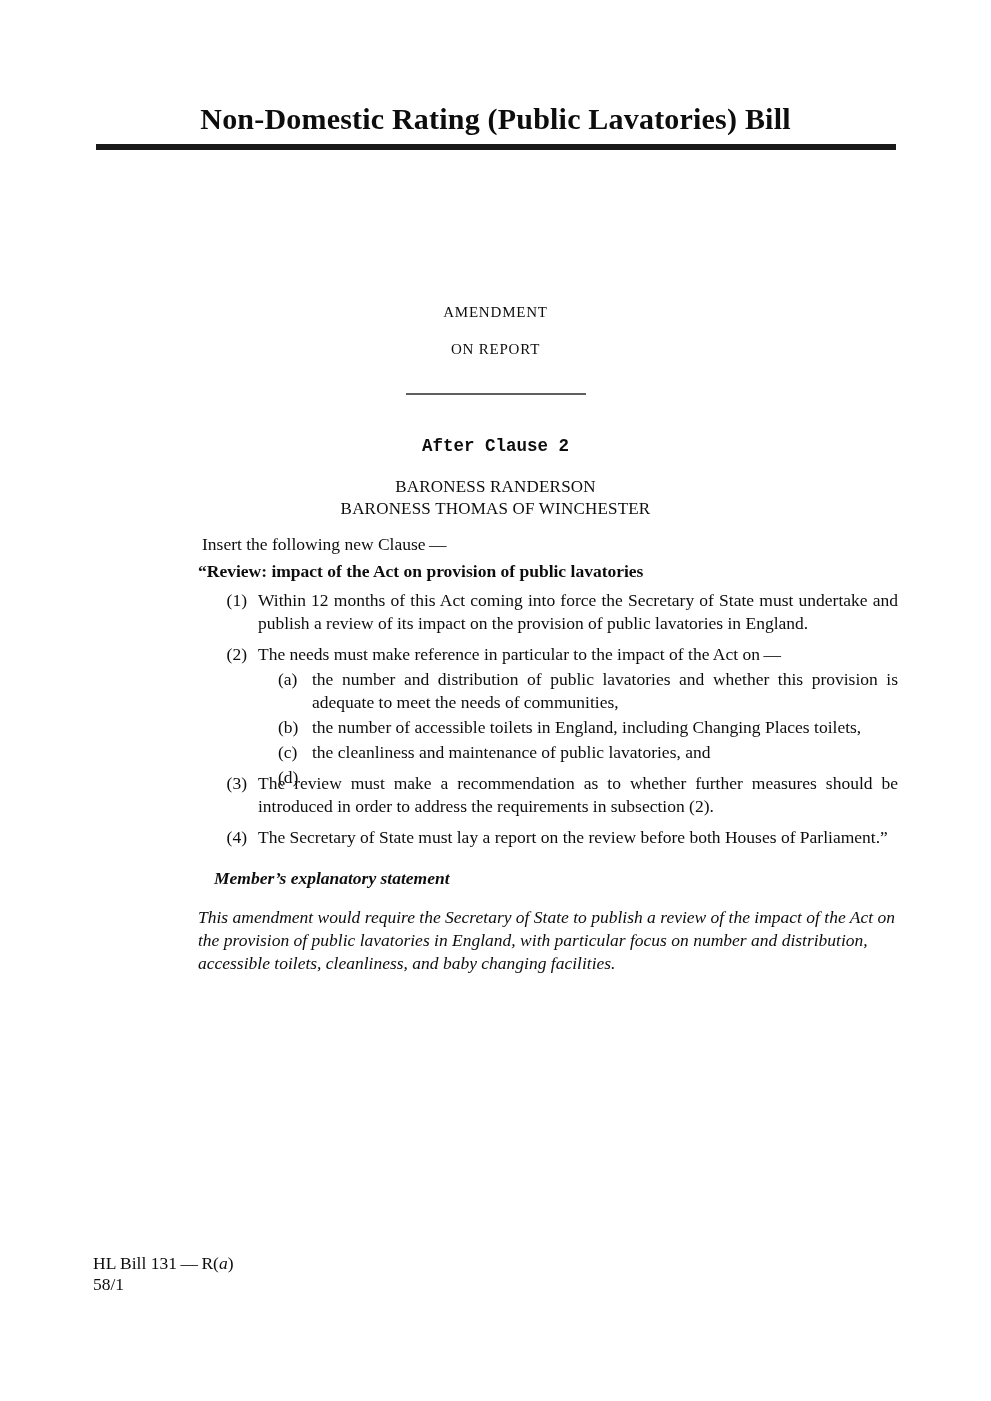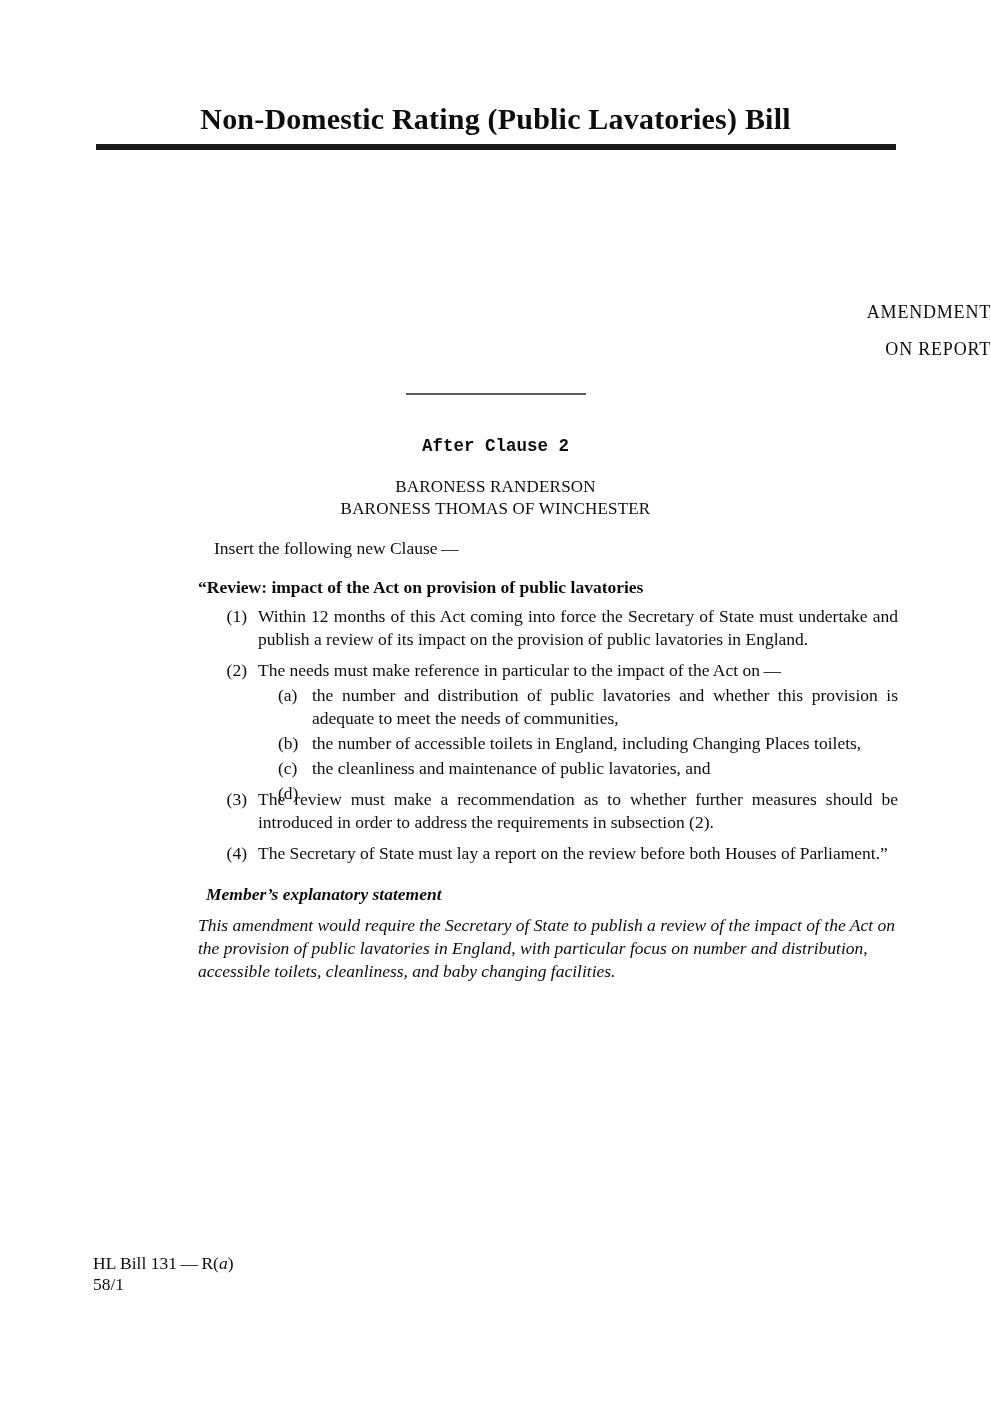--- a/index.html
+++ b/index.html
@@ -33,22 +33,22 @@
     width: 800px;
     margin: 7px auto 0 auto;
     height: 3px;
     border-top: 2px solid #1a1a1a;
     border-bottom: 4px solid #1a1a1a;
   }
 
   
   .amendment-head {
     margin-top: 150px;
-    text-align: right;
-    font-size: 18px;
+    text-align: center;
+    font-size: 15px;
     letter-spacing: 0.8px;
     line-height: 24px;
   }
   .amend-line + .amend-line { margin-top: 13px; }
   .short-rule {
     width: 180px;
     margin: 32px auto 0 auto;
     border-top: 2px solid #5f5f5f;
   }
 
@@ -68,21 +68,21 @@
     line-height: 22.5px;
   }
 
   
   .body-col {
     width: 700px;
     margin: 12px 0 0 198px;
     font-size: 17.5px;
     line-height: 23px;
   }
-  .instruction { margin: 16px; }
+  .instruction { margin: 4px; }
   .nc-title {
     margin: 4px 0 0 0;
     font-weight: bold;
   }
   .subsection {
     position: relative;
     padding-left: 60px;
     margin-top: 6px;
   }
   .subsection .num {
@@ -113,21 +113,21 @@
     text-align: justify;
   }
   .gap-md { margin-top: 8px; }
 
   
   .explanatory {
     margin-top: 18px;
     font-style: italic;
   }
   .exp-head {
-    margin: 8px;
+    margin: 16px;
     font-weight: bold;
     font-size: 17.5px;
     line-height: 23px;
   }
   .exp-text {
     margin: 0;
     font-size: 17.5px;
     line-height: 23px;
   }
 

